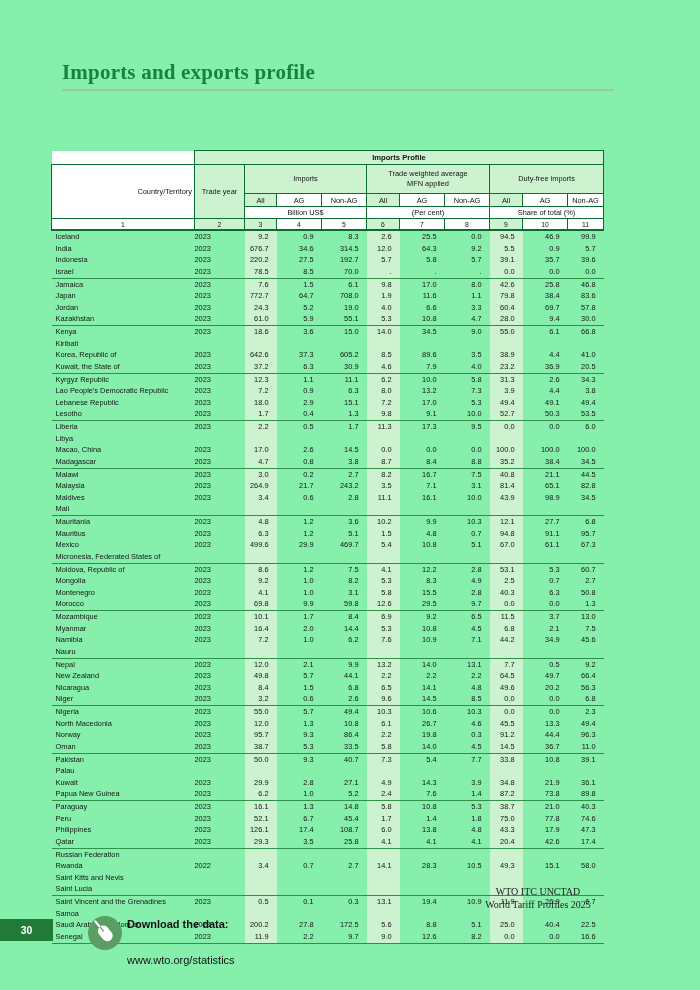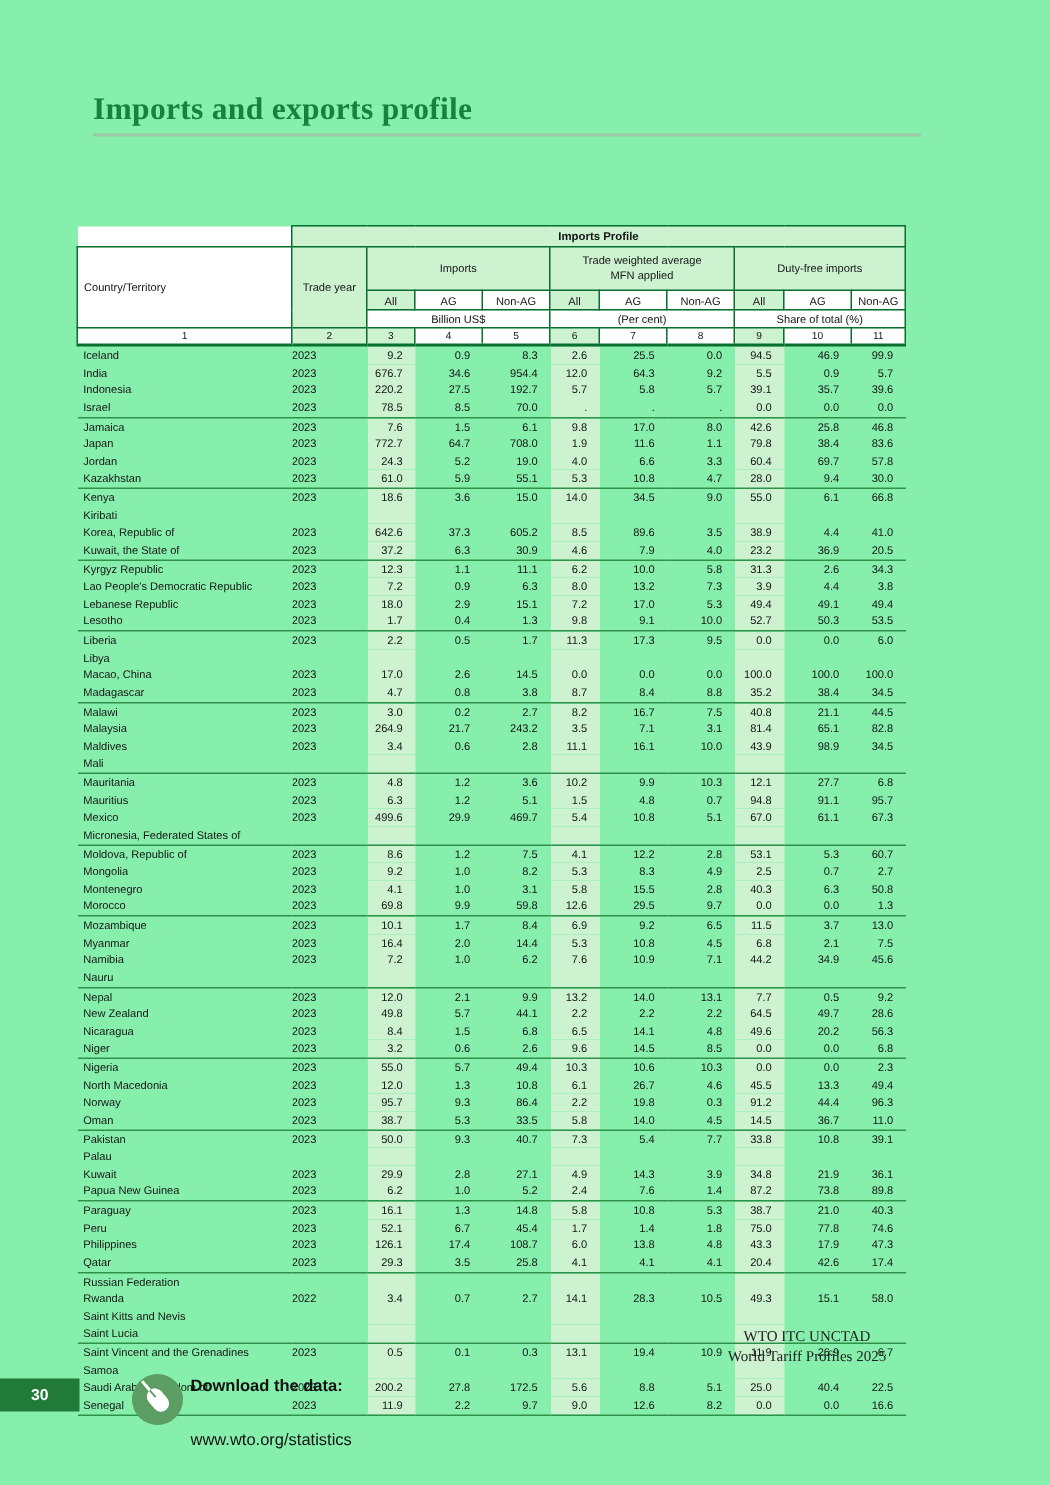--- a/index.html
+++ b/index.html
@@ -9,21 +9,21 @@
   .title { position:absolute; left:62px; top:60px; margin:0; font-family:"Liberation Serif","DejaVu Serif",serif;
            font-size:21px; font-weight:bold; color:#17823c; letter-spacing:0.2px; }
   .title-rule { position:absolute; left:62px; top:89px; width:552px; height:0; border-top:2.5px solid #9fc8a6; }
 
   table.profile-table { position:absolute; left:51px; top:103px; width:552px; border-collapse:collapse;
            table-layout:fixed; font-size:7.4px; color:#141414;margin-top:47px; }
   thead th, thead td { border:1px solid #0a6e30; padding:0 2px; font-weight:normal; text-align:center; background:#fff; }
   thead td.blank { border:none; background:#fff; }
   .shade { background:#ccf2d0 !important; }
   .profile-h { font-weight:bold; height:13px; font-size:7.6px; border-width:1.5px; }
-  .country-h { text-align:left; padding-left:4px; vertical-align:middle; border-width:1.5px; }
+  .country-h { text-align:right; padding-left:4px; vertical-align:middle; border-width:1.5px; }
   .year-h { vertical-align:middle; border-width:1.5px; }
   .group-h { height:28px; vertical-align:middle; white-space:pre-line; line-height:1.3; }
   .r-subs th { height:12px; }
   .r-units th { height:11px; }
   .r-nums th { height:10px; font-size:6.8px; border-bottom:2px solid #0a6e30; }
 
   tbody td { border:none; padding:0; height:11.62px; line-height:11.62px; overflow:hidden; white-space:nowrap; }
   tbody td.c-country { text-align:left; padding-left:4px; }
   tbody td.c-year { }
   tbody td.c-val { text-align:right; padding-right:8px; }
@@ -115,21 +115,21 @@
           <td class="c-val">0.0</td>
           <td class="c-val shade">94.5</td>
           <td class="c-val">46.9</td>
           <td class="c-val">99.9</td>
         </tr>
         <tr>
           <td class="c-country">India</td>
           <td class="c-year">2023</td>
           <td class="c-val shade">676.7</td>
           <td class="c-val">34.6</td>
-          <td class="c-val">954.4</td>
+          <td class="c-val">314.5</td>
           <td class="c-val shade">12.0</td>
           <td class="c-val">64.3</td>
           <td class="c-val">9.2</td>
           <td class="c-val shade">5.5</td>
           <td class="c-val">0.9</td>
           <td class="c-val">5.7</td>
         </tr>
         <tr>
           <td class="c-country">Indonesia</td>
           <td class="c-year">2023</td>
@@ -589,21 +589,21 @@
           <td class="c-country">New Zealand</td>
           <td class="c-year">2023</td>
           <td class="c-val shade">49.8</td>
           <td class="c-val">5.7</td>
           <td class="c-val">44.1</td>
           <td class="c-val shade">2.2</td>
           <td class="c-val">2.2</td>
           <td class="c-val">2.2</td>
           <td class="c-val shade">64.5</td>
           <td class="c-val">49.7</td>
-          <td class="c-val">28.6</td>
+          <td class="c-val">66.4</td>
         </tr>
         <tr>
           <td class="c-country">Nicaragua</td>
           <td class="c-year">2023</td>
           <td class="c-val shade">8.4</td>
           <td class="c-val">1.5</td>
           <td class="c-val">6.8</td>
           <td class="c-val shade">6.5</td>
           <td class="c-val">14.1</td>
           <td class="c-val">4.8</td>

